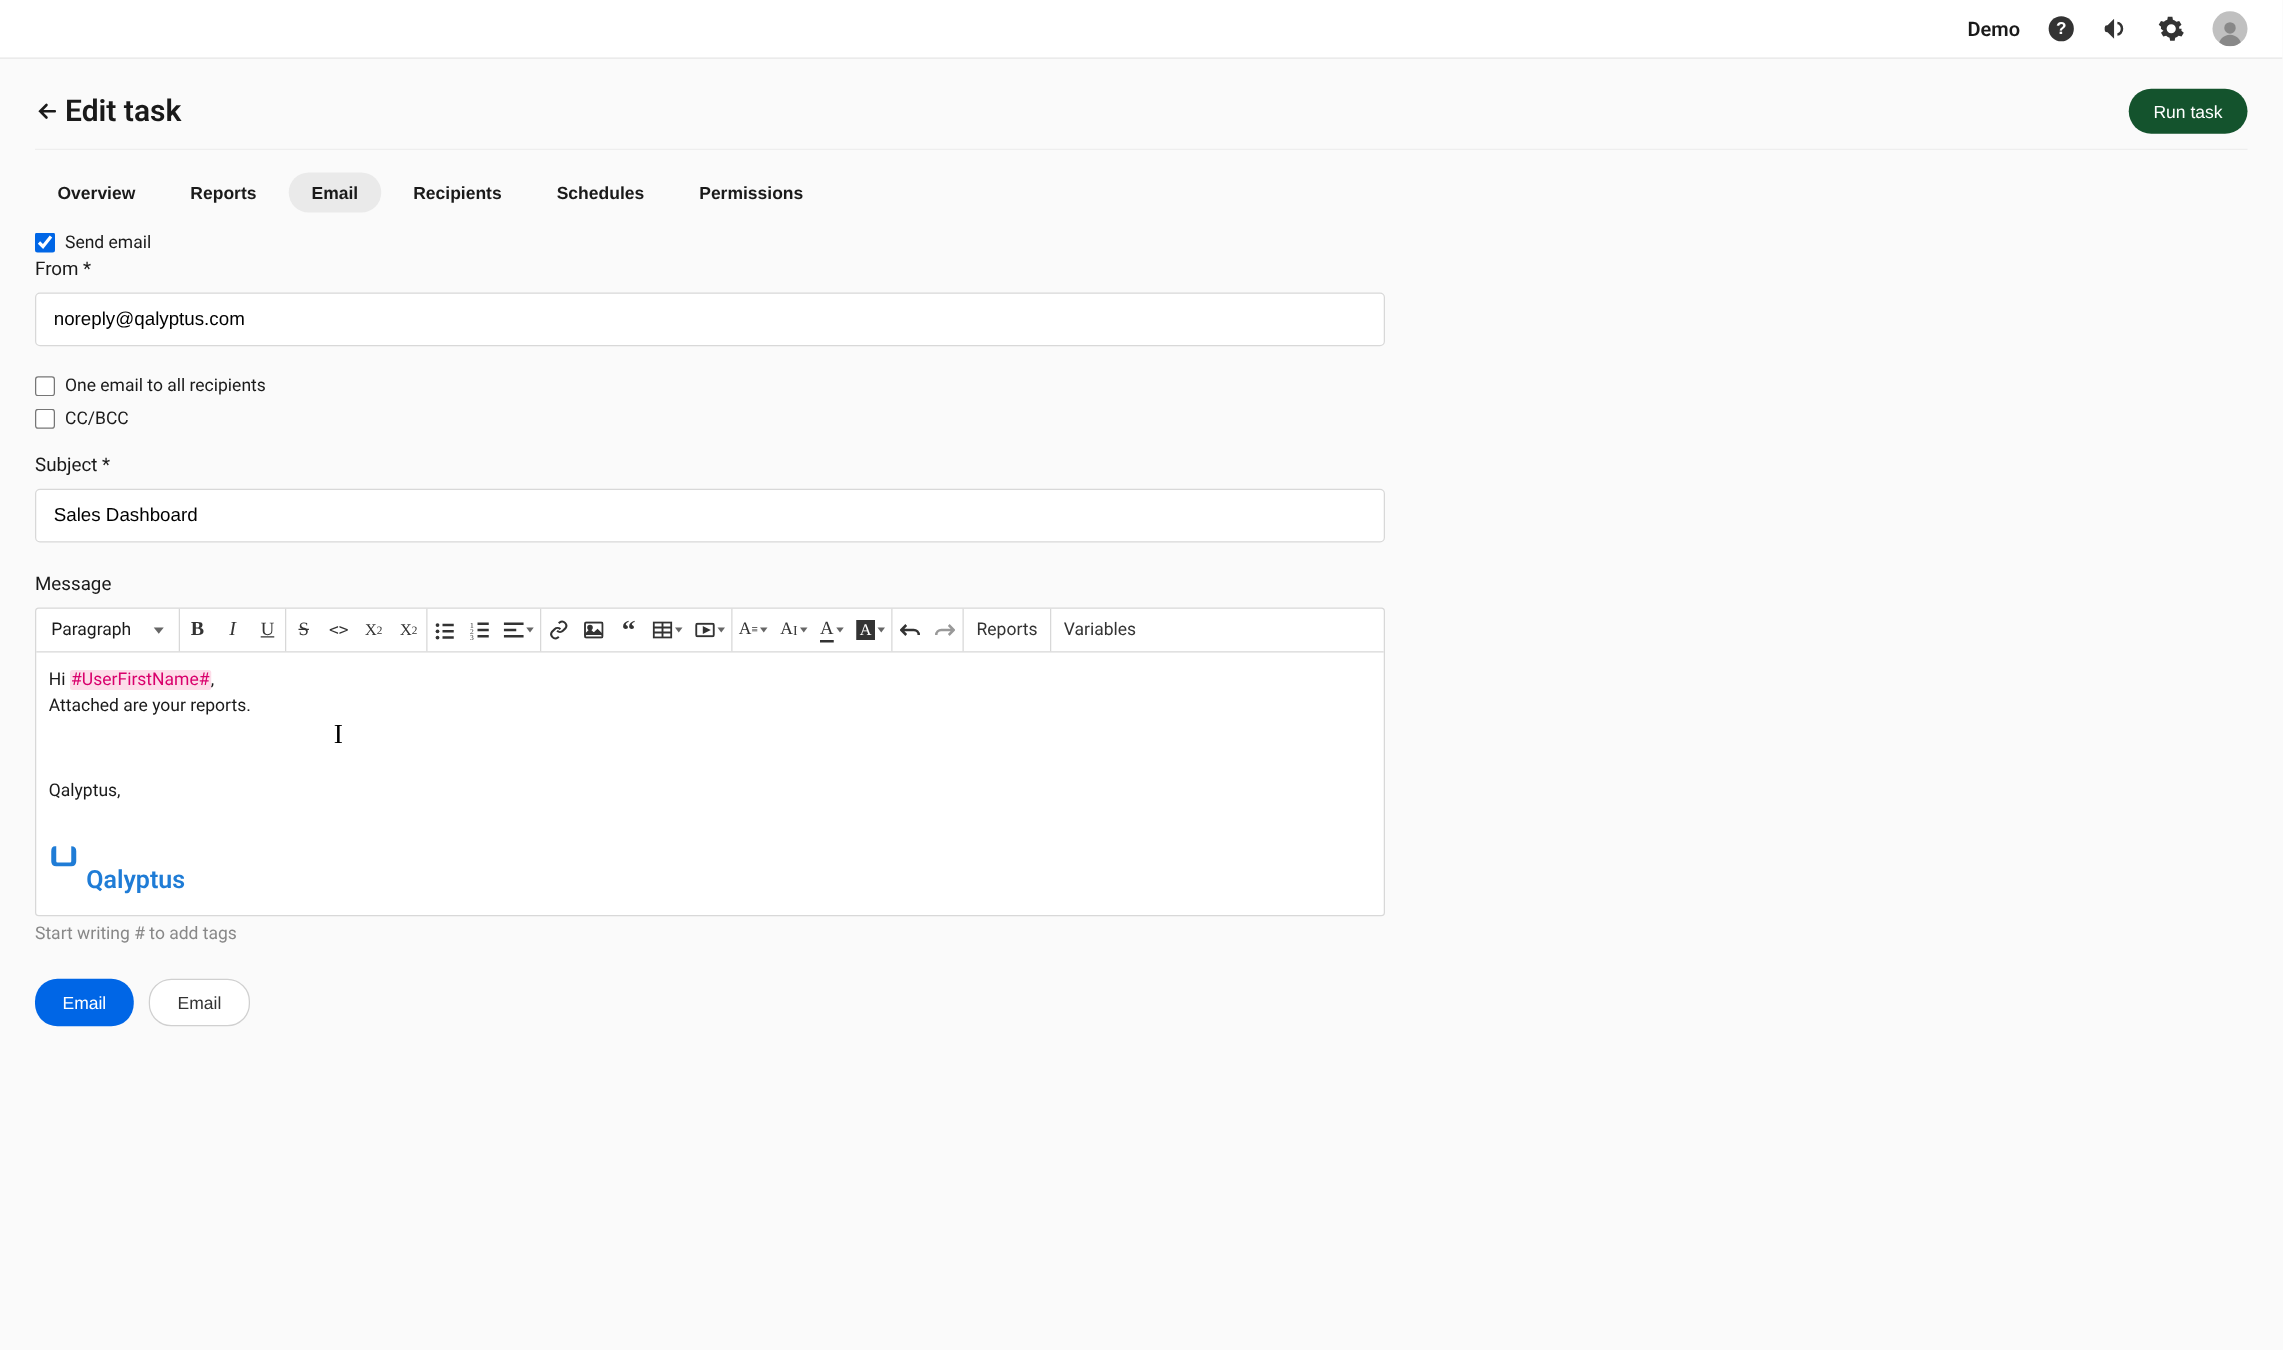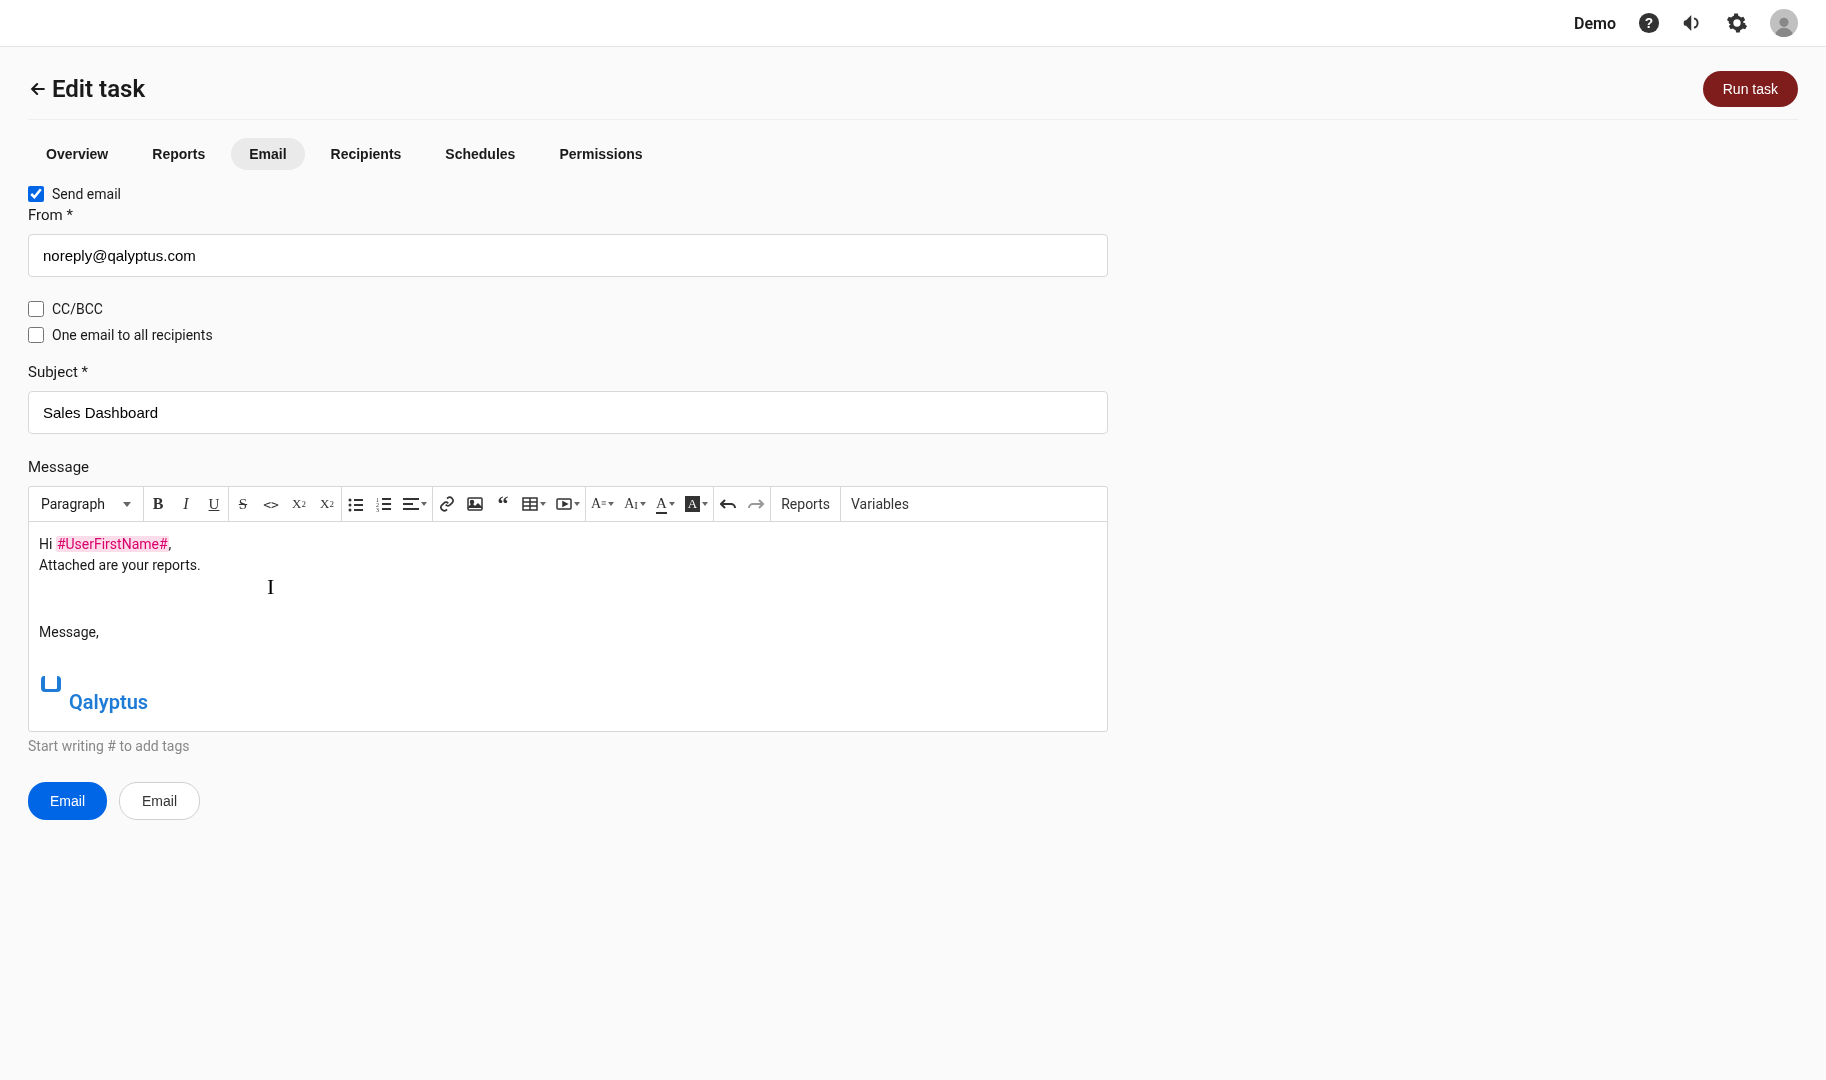--- a/index.html
+++ b/index.html
@@ -71,21 +71,21 @@
       font-size: 22px;
       color: #1a1a1a;
       display: flex;
       align-items: center;
     }
     .page-title {
       font-size: 24px;
       font-weight: 600;
     }
     .run-task-btn {
-      background: #7f1d1d;
+      background: #14532d;
       color: #fff;
       border: none;
       border-radius: 20px;
       padding: 10px 20px;
       font-size: 14px;
       font-weight: 500;
       cursor: pointer;
     }
     .tabs {
       display: flex;
@@ -341,26 +341,26 @@
     <div class="checkbox-row">
       <input type="checkbox" checked="" id="sendEmail" style="">
       <label for="sendEmail">Send email</label>
     </div>
 
     <label class="field-label">From *</label>
     <input type="text" class="text-input" value="noreply@qalyptus.com" style="">
 
     <div class="checkbox-group">
       <div class="checkbox-row">
+        <input type="checkbox" id="oneemail" style="">
+        <label for="oneemail">One email to all recipients</label>
+      </div>
+      <div class="checkbox-row">
         <input type="checkbox" id="ccbcc" style="">
         <label for="ccbcc">CC/BCC</label>
-      </div>
-      <div class="checkbox-row">
-        <input type="checkbox" id="oneemail" style="">
-        <label for="oneemail">One email to all recipients</label>
       </div>
     </div>
 
     <label class="field-label">Subject *</label>
     <input type="text" class="text-input" value="Sales Dashboard" style="">
 
     <label class="field-label">Message</label>
 
     <div class="editor-wrap">
       <div class="editor-toolbar">
@@ -480,21 +480,21 @@
         <div class="toolbar-group">
           <button class="toolbar-btn text-btn">Variables</button>
         </div>
       </div>
 
       <div class="editor-content">
         <div><span>Hi </span><span class="tag">#UserFirstName#</span><span>,</span></div>
         <div>Attached are your reports.</div>
         <div style="height: 20px; position:relative" class="cursor-caret"></div>
         <div style="height: 20px"></div>
-        <div>Message,</div>
+        <div>Qalyptus,</div>
         <div class="logo-row">
           <span class="logo-icon">
             <svg width="26" height="24" viewBox="0 0 26 24">
                 <path d="M5 4 Q2 4 2 8 L2 16 Q2 20 6 20 L18 20 Q22 20 22 16 L22 8 Q22 4 18 4 L18 16 Q18 17 17 17 L7 17 Q6 17 6 16 L6 4 Z" fill="#1f7cd6"></path>
               </svg>
           </span>
           <span class="logo-text">Qalyptus</span>
         </div>
       </div>
     </div>

